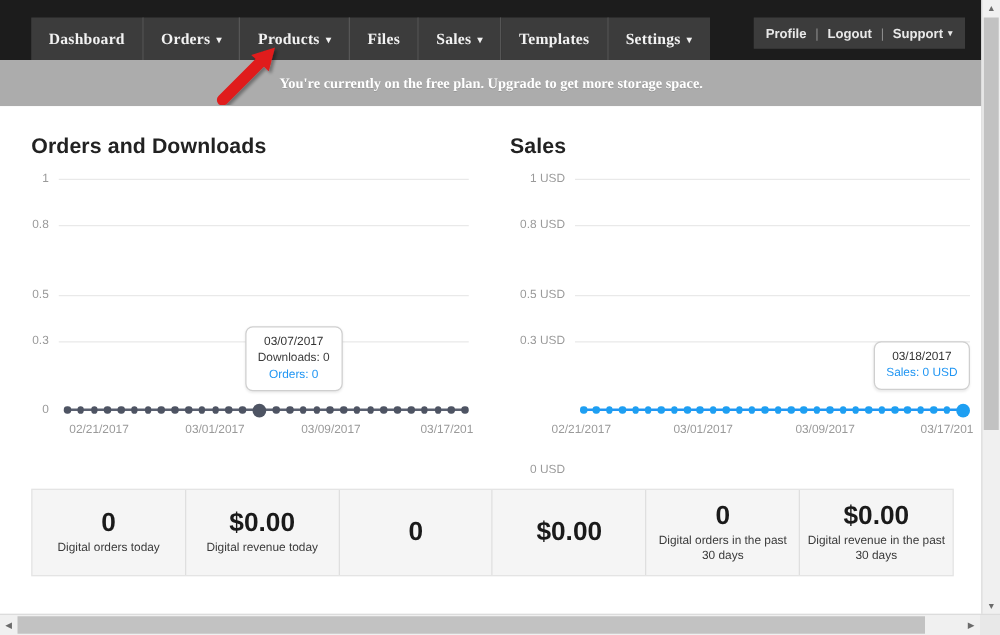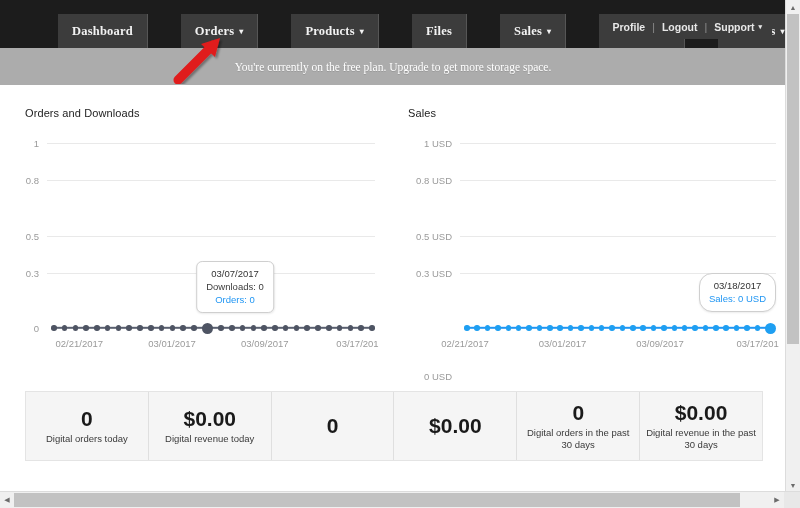--- a/index.html
+++ b/index.html
@@ -43,21 +43,20 @@
     font-size: 12.5px;
     font-weight: bold;
     padding: 0 14px;
     display: flex;
     align-items: center;
     justify-content: center;
     border-right: 1px solid #565656;
     letter-spacing: .2px;
     white-space: nowrap;
     font-family: "Liberation Serif", serif;
-    margin-left: 33px;
   }
   .navitem:last-child { border-right: none; }
   .navitem .caret {
     margin-left: 5px;
     font-size: 8px;
     line-height: 1;
     position: relative;
     top: 1px;
   }
 
@@ -89,21 +88,21 @@
     width: 786px;
     height: 37px;
     background: #acacac;
     display: flex;
     align-items: center;
     justify-content: center;
   }
   .notice-text {
     color: #ffffff;
     font-size: 11.5px;
-    font-weight: normal;
+    font-weight: bold;
     font-family: "Liberation Serif", serif;
     text-shadow: 0 1px 0 rgba(0,0,0,.12);
   }
 
   
   .content {
     position: absolute;
     left: 0; top: 85px;
     width: 786px;
     height: 400px;
@@ -120,22 +119,22 @@
     position: absolute;
     top: 0;
     height: 300px;
   }
   .chart-left  { left: 0;   width: 393px; }
   .chart-right { left: 393px; width: 393px; }
 
   .chart-title {
     position: absolute;
     top: 22px;
-    font-size: 11px;
-    font-weight: normal;
+    font-size: 17px;
+    font-weight: bold;
     color: #222222;
     letter-spacing: .1px;
   }
   .chart-left .chart-title  { left: 25px; }
   .chart-right .chart-title { left: 15px; }
 
   .plot {
     position: absolute;
     top: 48px;
     height: 230px;
@@ -472,21 +471,21 @@
               <div class="dot"></div>
               <div class="dot"></div>
               <div class="dot"></div>
               <div class="dot"></div>
               <div class="dot hl"></div>
             </div>
             <div class="xtick" style="top: 205px; left: 15.5%;">02/21/2017</div>
             <div class="xtick" style="top: 205px; left: 42%;">03/01/2017</div>
             <div class="xtick" style="top: 205px; left: 68.5%;">03/09/2017</div>
             <div class="xtick" style="top: 205px; left: 95%;">03/17/201</div>
-            <div class="tooltip" style="right: 0px; top: 140px; border-radius: 13px;">
+            <div class="tooltip" style="right: 0px; top: 140px;">
               <div class="tt-date">03/18/2017</div>
               <div class="tt-sales">Sales: 0 USD</div>
             </div>
           </div>
       </div>
 
     </div>
 
     <div class="stats" id="stats">
         <div class="stat">

